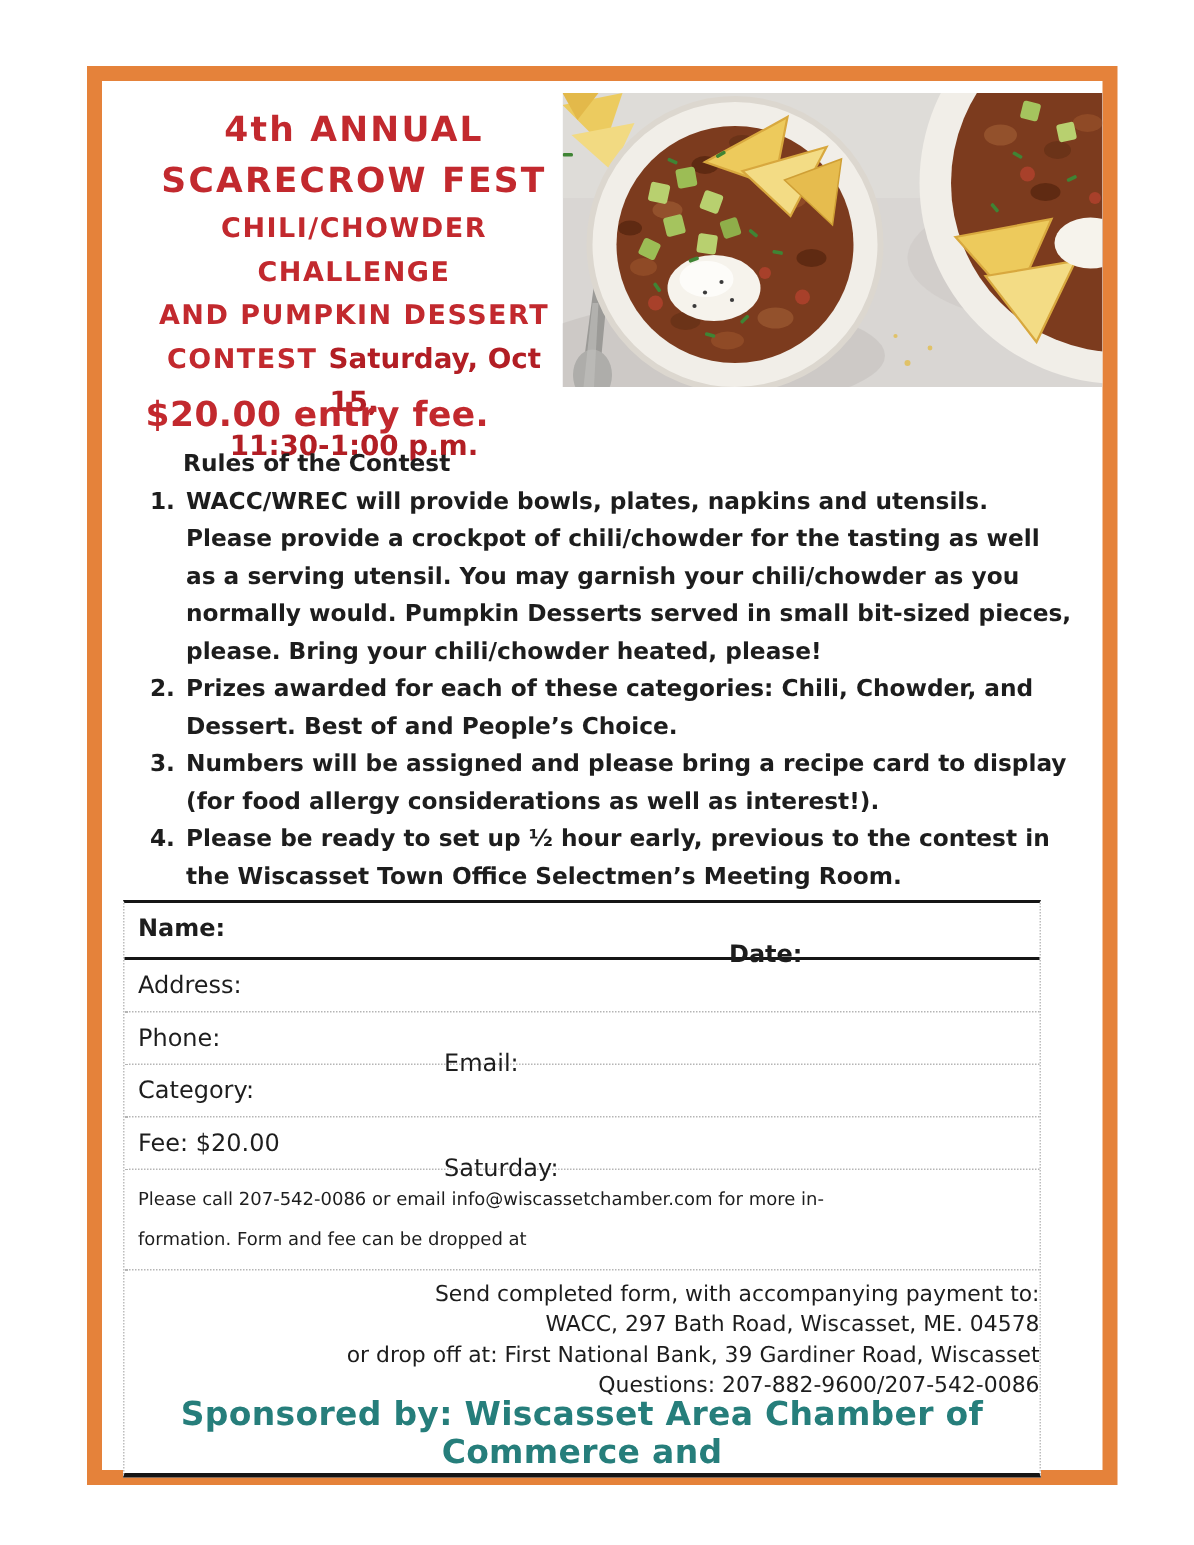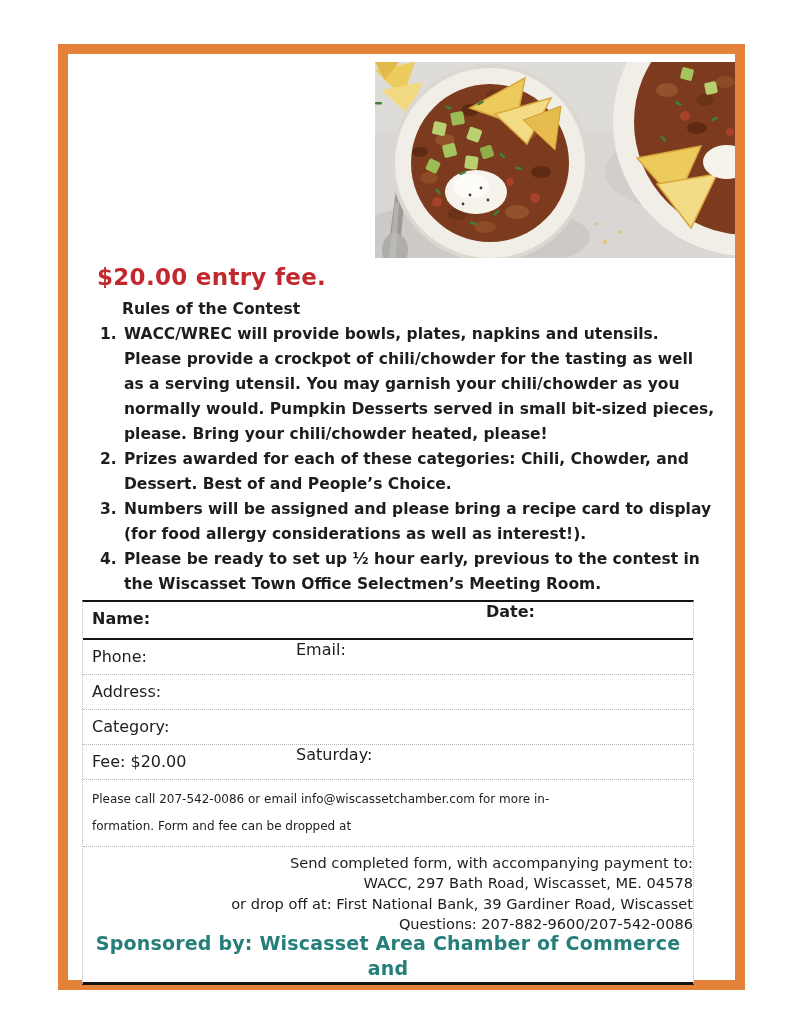--- a/index.html
+++ b/index.html
@@ -34,42 +34,50 @@
   
   .form{
     position:absolute;left:82px;top:600px;width:612px;box-sizing:border-box;
     border-top:2.5px solid #151515;border-bottom:3px solid #151515;
     border-left:1px dotted #bdbdbd;border-right:1px dotted #bdbdbd;
     background:#ffffff;font-size:16px;
   }
   .frow{position:relative;box-sizing:border-box;padding:7px 9px 0 9px;}
   .frow.h-name{height:37.5px;border-bottom:2.5px solid #151515;font-weight:bold;}
   .frow.h-std{height:35px;border-bottom:1px dotted #b5b5b5;}
-  .second-label{position:absolute;top:0;}
+  .second-label{position:absolute;top:24px;}
   .at-email{left:213px;}
   .at-date{left:403px;}
   .contact-cell{
     box-sizing:border-box;height:67px;padding:6px 9px;line-height:27px;
     border-bottom:1px dotted #b5b5b5;font-size:12px;
   }
   .footer-center{
     box-sizing:border-box;height:82px;padding-top:6px;text-align:right;
     font-size:14.6px;line-height:20.5px;
   }
   .sponsored{
     box-sizing:border-box;height:53px;text-align:center;color:#267E7B;
-    font-weight:bold;font-size:19px;line-height:25px;padding-top:2px;letter-spacing:0.2px;
+    font-weight:bold;font-size:22px;line-height:25px;padding-top:2px;letter-spacing:0.2px;
   }
 </style>
 </head>
 <body>
 
 <div class="page">
   <div class="frame"></div>
 
+  <div class="title-block">
+    <div class="title-lg">4th ANNUAL</div>
+    <div class="title-lg">SCARECROW FEST</div>
+    <div class="title-md">CHILI/CHOWDER CHALLENGE</div>
+    <div class="title-md">AND PUMPKIN DESSERT</div>
+    <div class="title-md"><span>CONTEST</span> <span class="date-bold">Saturday, Oct 15,</span></div>
+    <div class="title-md date-bold">11:30-1:00 p.m.</div>
+  </div>
 
   <div class="photo">
     <svg width="360" height="196" viewBox="0 0 360 196" xmlns="http://www.w3.org/2000/svg">
 
       <rect width="360" height="196" fill="#d9d6d3"></rect>
       <rect width="360" height="70" fill="#e1dfdc" opacity="0.6"></rect>
       <ellipse cx="95" cy="175" rx="120" ry="35" fill="#c3c0bc" opacity="0.55"></ellipse>
       <ellipse cx="340" cy="110" rx="110" ry="45" fill="#c7c4c0" opacity="0.4"></ellipse>
 
       <g>
@@ -179,25 +187,25 @@
       <li>Please be ready to set up ½ hour early, previous to the contest in the Wiscasset Town Office Selectmen’s Meeting Room.</li>
     </ol>
   </div>
 
   <div class="form">
     <div class="frow h-name">
       <span>Name:</span>
       <span class="second-label at-date">Date:</span>
     </div>
     <div class="frow h-std">
+      <span>Address:</span>
+    </div>
+    <div class="frow h-std">
       <span>Phone:</span>
       <span class="second-label at-email">Email:</span>
-    </div>
-    <div class="frow h-std">
-      <span>Address:</span>
     </div>
     <div class="frow h-std">
       <span>Category:</span>
     </div>
     <div class="frow h-std">
       <span>Fee: $20.00</span>
       <span class="second-label at-email">Saturday:</span>
     </div>
     <div class="contact-cell">
       <div>Please call 207-542-0086 or email info@wiscassetchamber.com for more in-</div>

